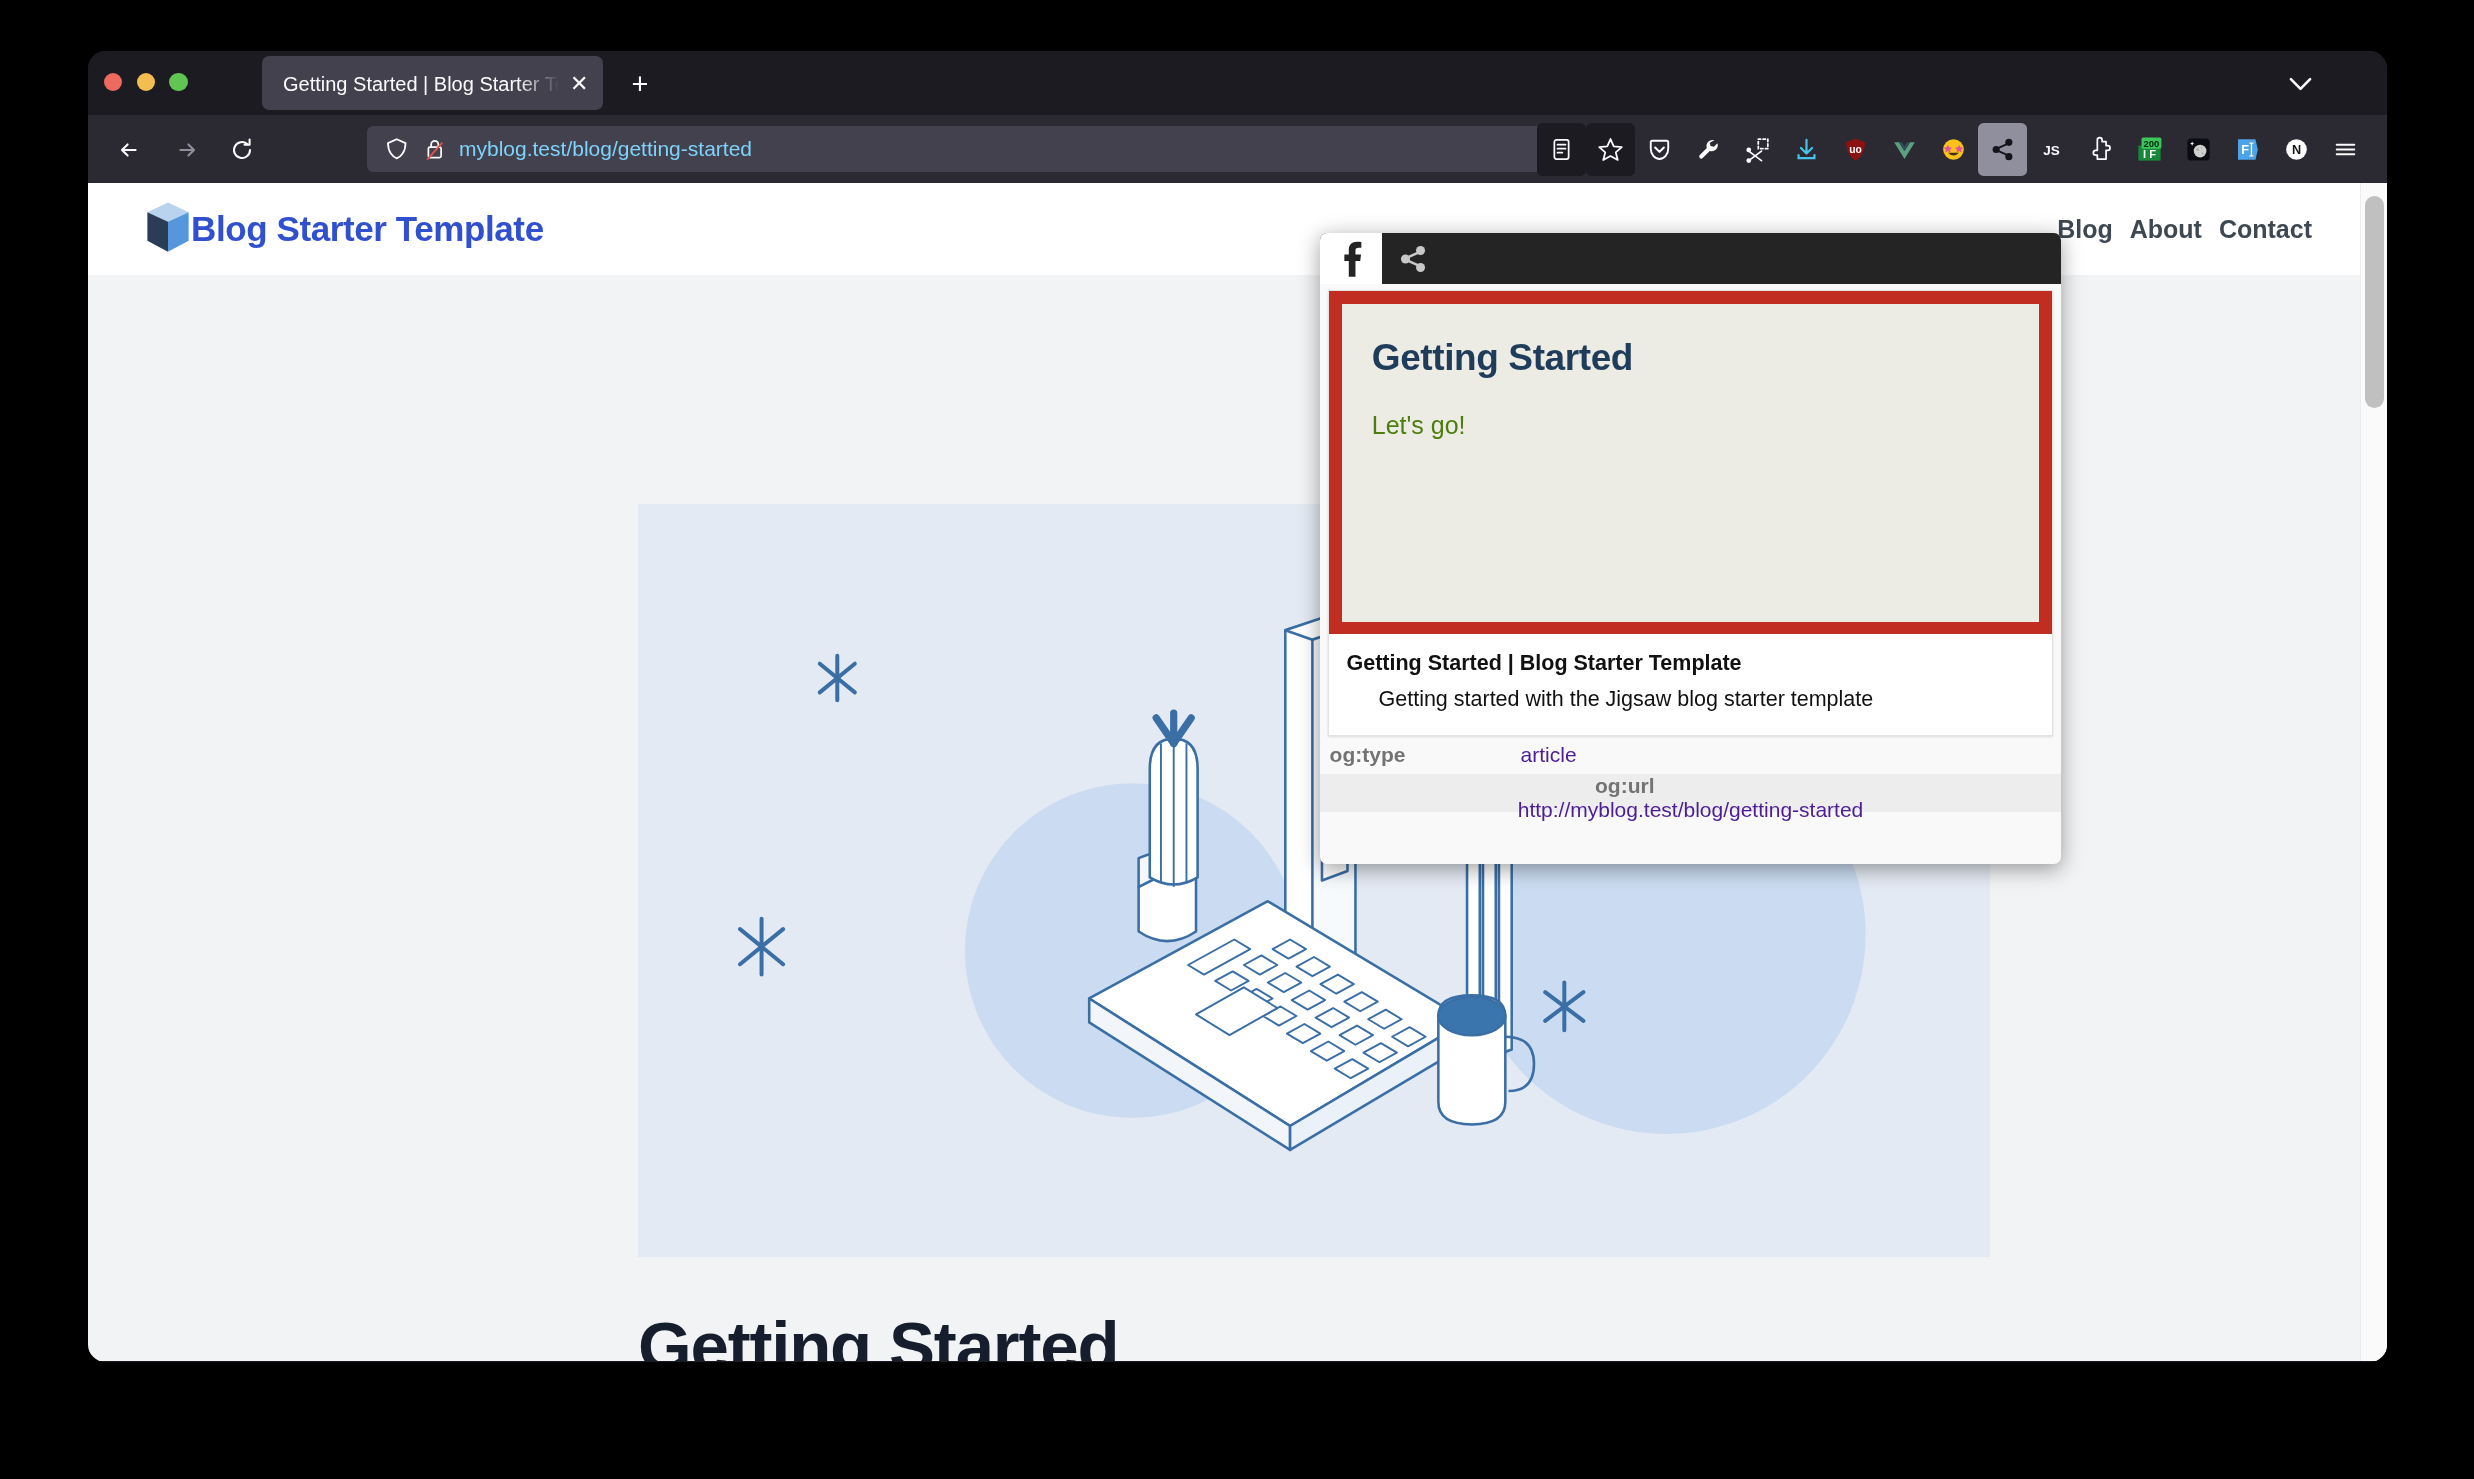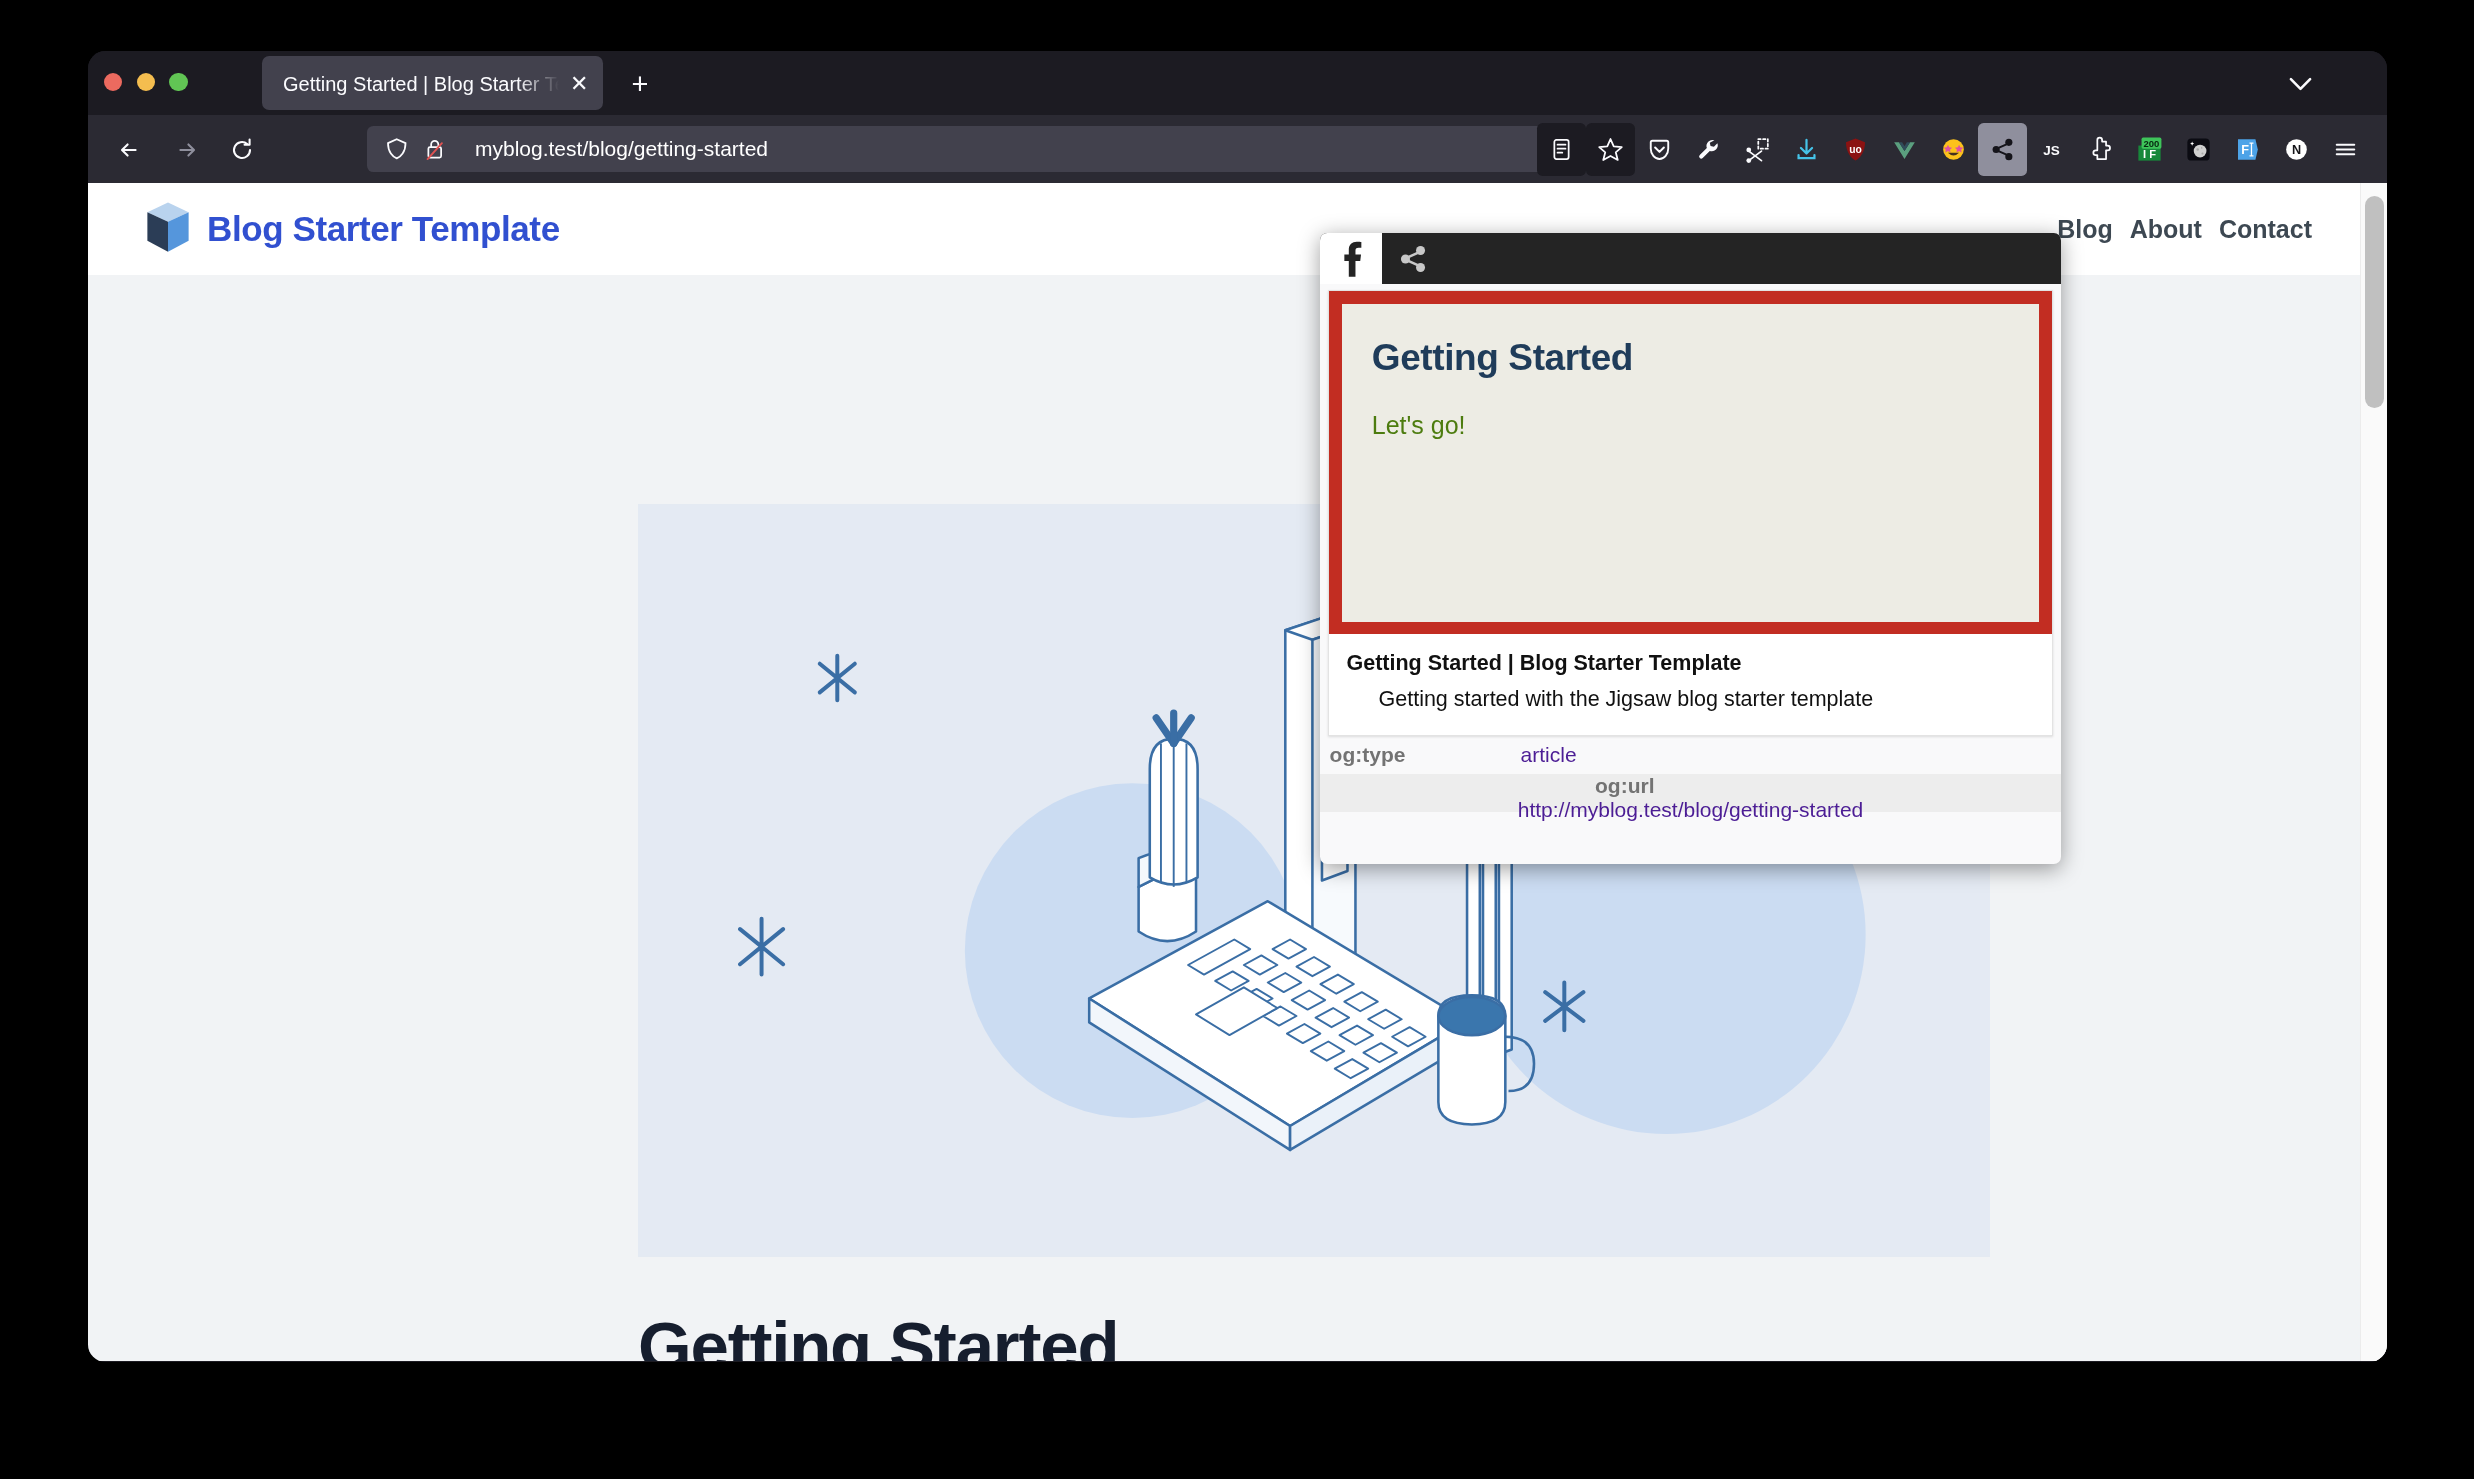--- a/index.html
+++ b/index.html
@@ -88,22 +88,22 @@
     position: absolute;
     left: 279px; top: 11px;
     width: 1220px; height: 46px;
     background: #42414d;
     border-radius: 6.4px;
     display: flex; align-items: center;
     padding-left: 16px;
   }
   #urlbar .ubicon { width: 27px; height: 27px; margin-right: 11px; display:flex; align-items:center; justify-content:center;}
   #url-text {
-    color: #ffffff; font-size: 21px; line-height: 24px;
-    margin-left: 16px;
+    color: #7dd3fc; font-size: 21px; line-height: 24px;
+    margin-left: 0;
   }
 
   #toolbar-icons {
     position: absolute; right: 17.5px; top: 8px;
     height: 53px;
     display: flex; align-items: center; gap: 0px;
   }
   .tbicon {
     width: 49px; height: 53px;
     display: flex; align-items: center; justify-content: center;
@@ -121,21 +121,21 @@
     background: #f1f3f5;
     overflow: hidden;
   }
   #site-header {
     height: 92px;
     background: #ffffff;
     display: flex; align-items: center;
     padding: 0 51px 0 57px;
     position: relative;
   }
-  #brand { display: flex; align-items: center; gap: 16px; }
+  #brand { display: flex; align-items: center; }
   #brand-name {
     color: #3150d0;
     font-size: 35px; font-weight: bold;
     letter-spacing: -0.4px;
   }
   #site-nav {
     position: absolute; right: 75px; top: 0; height: 92px;
     display: flex; align-items: center; gap: 17px;
   }
   #site-nav a {

